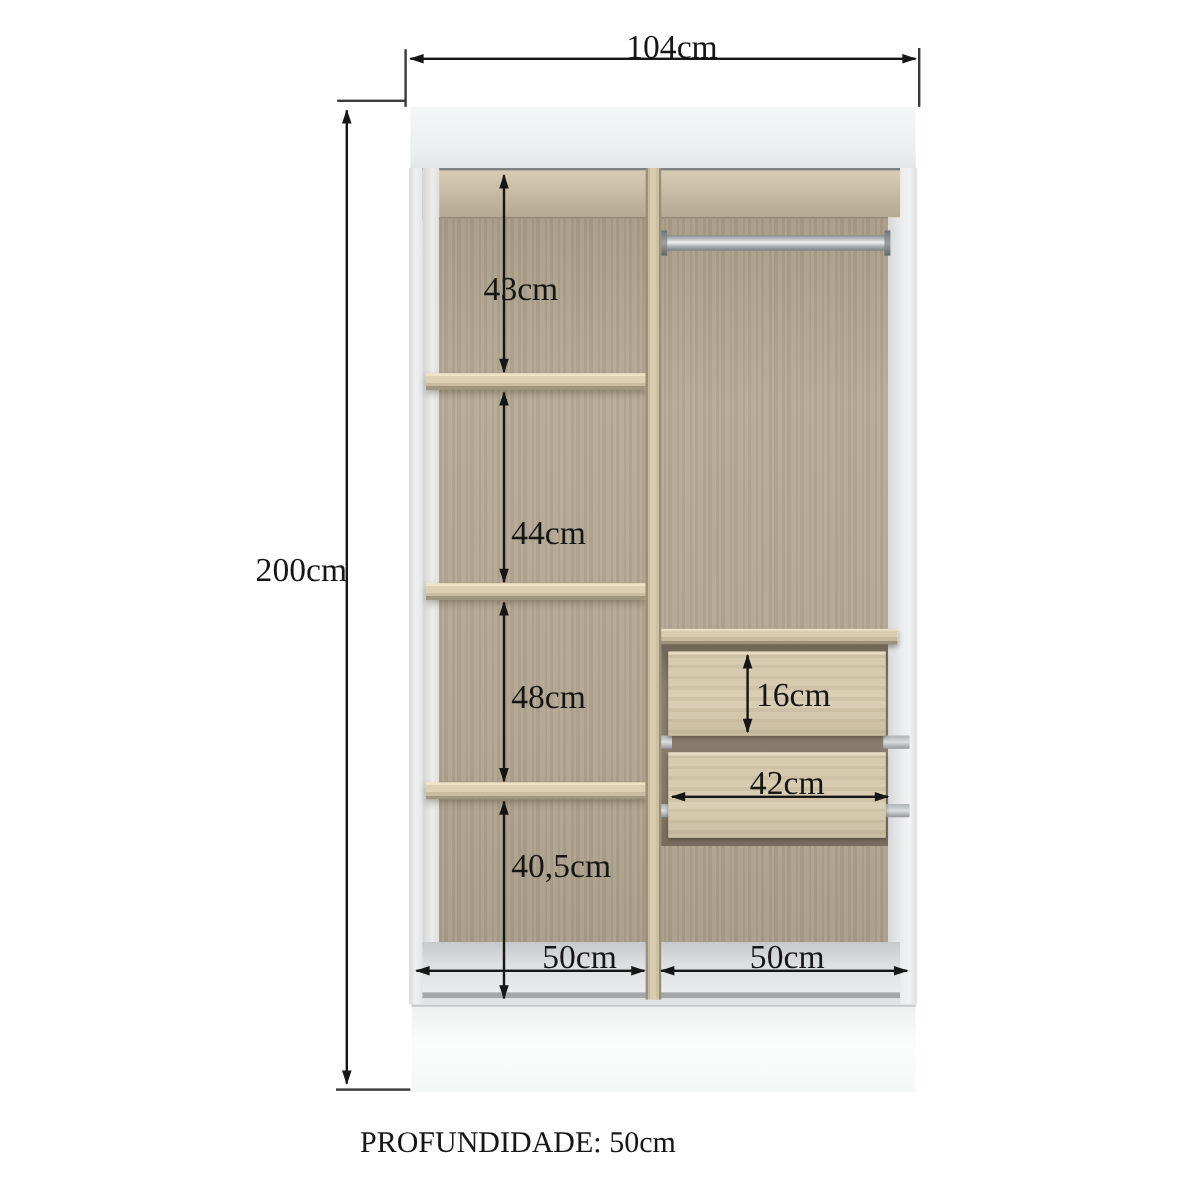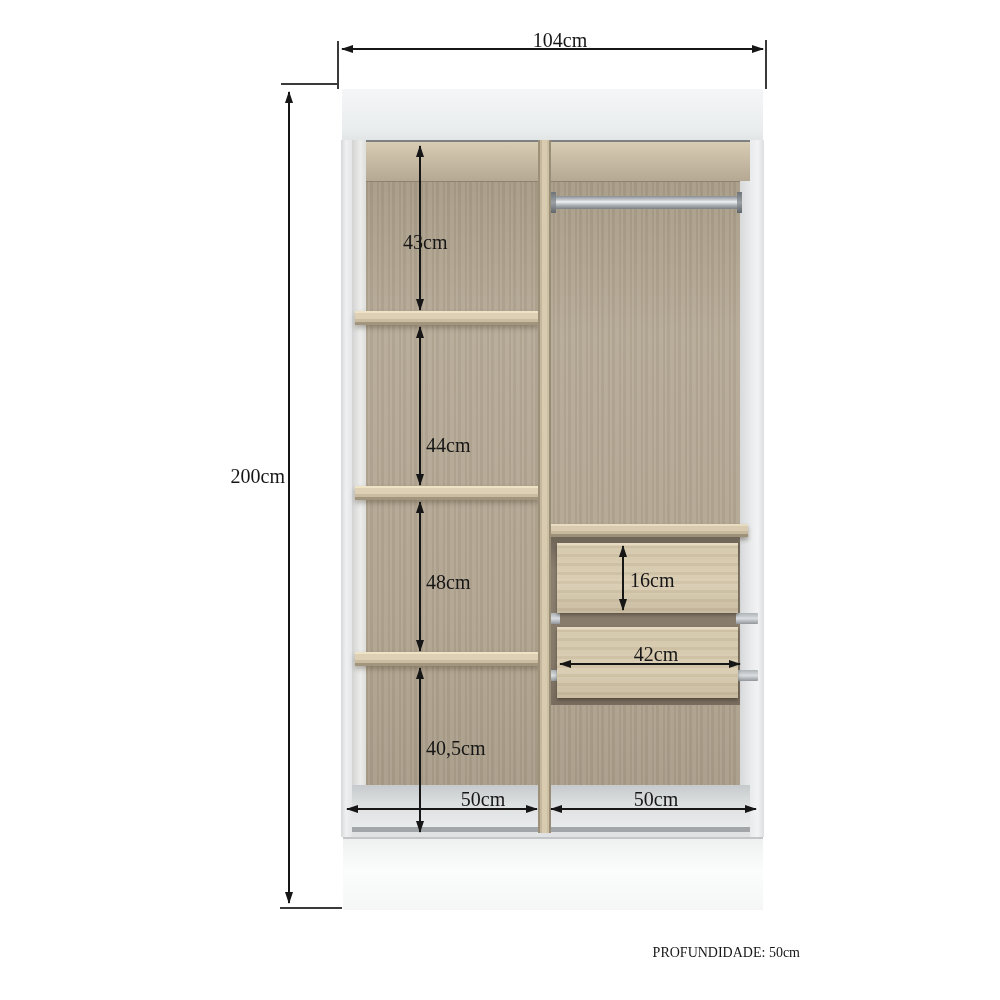--- a/index.html
+++ b/index.html
@@ -124,32 +124,32 @@
     width:0; height:0; border-top:4.5px solid transparent; border-bottom:4.5px solid transparent;
     border-right:12px solid #161616;
   }
   .hdim::after {
     content:""; position:absolute; right:-1px; top:50%; transform:translateY(-50%);
     width:0; height:0; border-top:4.5px solid transparent; border-bottom:4.5px solid transparent;
     border-left:12px solid #161616;
   }
   .witness { background:#3a3a3a; z-index:19; }
 
-  .dim-label { font-size:20px; line-height:24px; white-space:nowrap; z-index:21; }
+  .dim-label { font-size:28px; line-height:24px; white-space:nowrap; z-index:21; }
   .lbl-104  { left:460px; top:28px;  width:200px; text-align:center; }
   .lbl-200  { left:213px; top:464px; width:72px;  text-align:right; }
   .lbl-43   { left:403px; top:230px; }
   .lbl-44   { left:426px; top:433px; }
   .lbl-48   { left:426px; top:570px; }
-  .lbl-405  { left:426px; top:736px; }
+  .lbl-405  { left:426px; top:711px; }
   .lbl-16   { left:630px; top:568px;text-align:right; }
   .lbl-42   { left:606px; top:642px; width:100px; text-align:center; }
   .lbl-50l  { left:433px; top:787px; width:100px; text-align:center; }
   .lbl-50r  { left:606px; top:787px; width:100px; text-align:center; }
-  .footer-label { left:300px; top:941px; width:500px; text-align:right; font-size:14px; }
+  .footer-label { left:300px; top:941px; width:500px; text-align:left; font-size:25px; }
 </style>
 </head>
 <body>
 
 <div id="stage">
 
   <div class="abs top-panel"></div>
   <div class="abs plinth"></div>
   <div class="abs outer-left"></div>
   <div class="abs outer-right"></div>

